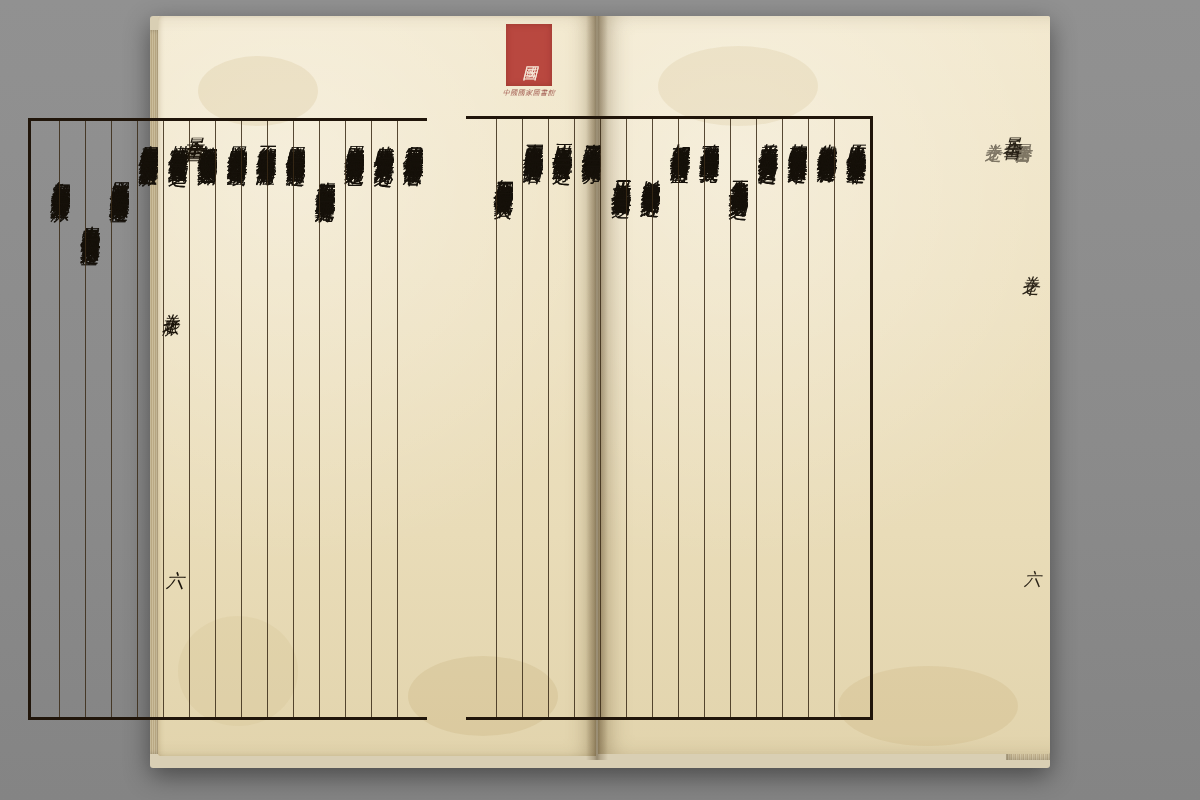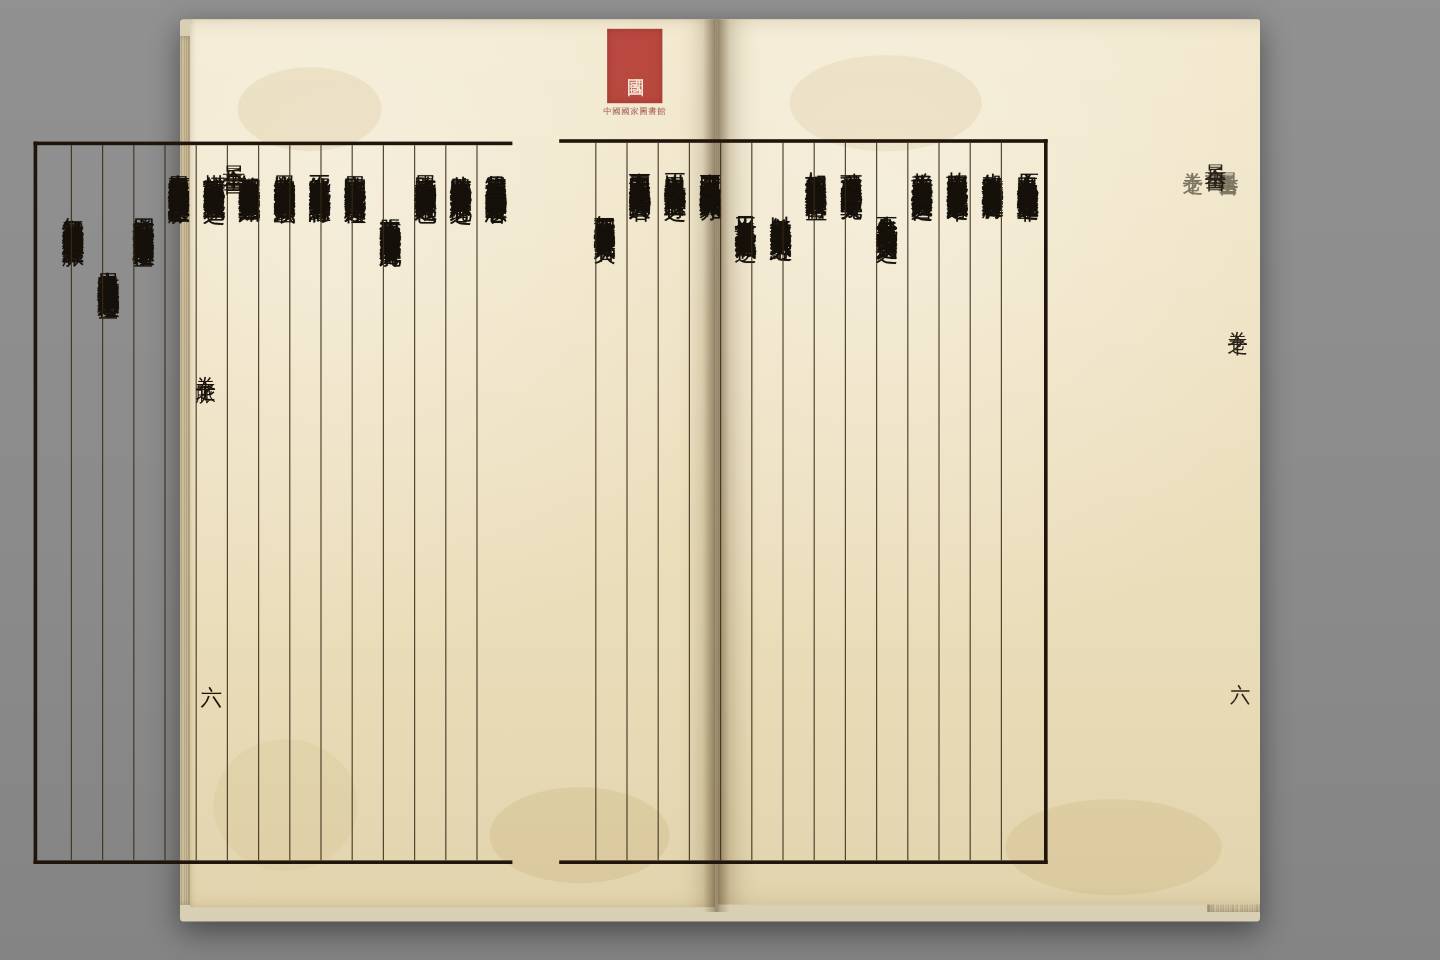--- a/index.html
+++ b/index.html
@@ -10,20 +10,21 @@
     overflow: hidden;
     background: #8c8c8c;
     font-family: "DejaVu Sans", "Liberation Sans", sans-serif;
   }
 
   #stage {
     position: relative;
     width: 1200px;
     height: 800px;
     background: linear-gradient(180deg, #919191 0%, #8b8b8b 55%, #848484 100%);
+    font-style: italic;
   }
 
   
   .book {
     position: absolute;
     left: 150px;
     top: 16px;
     width: 900px;
     height: 752px;
     border-radius: 3px;

